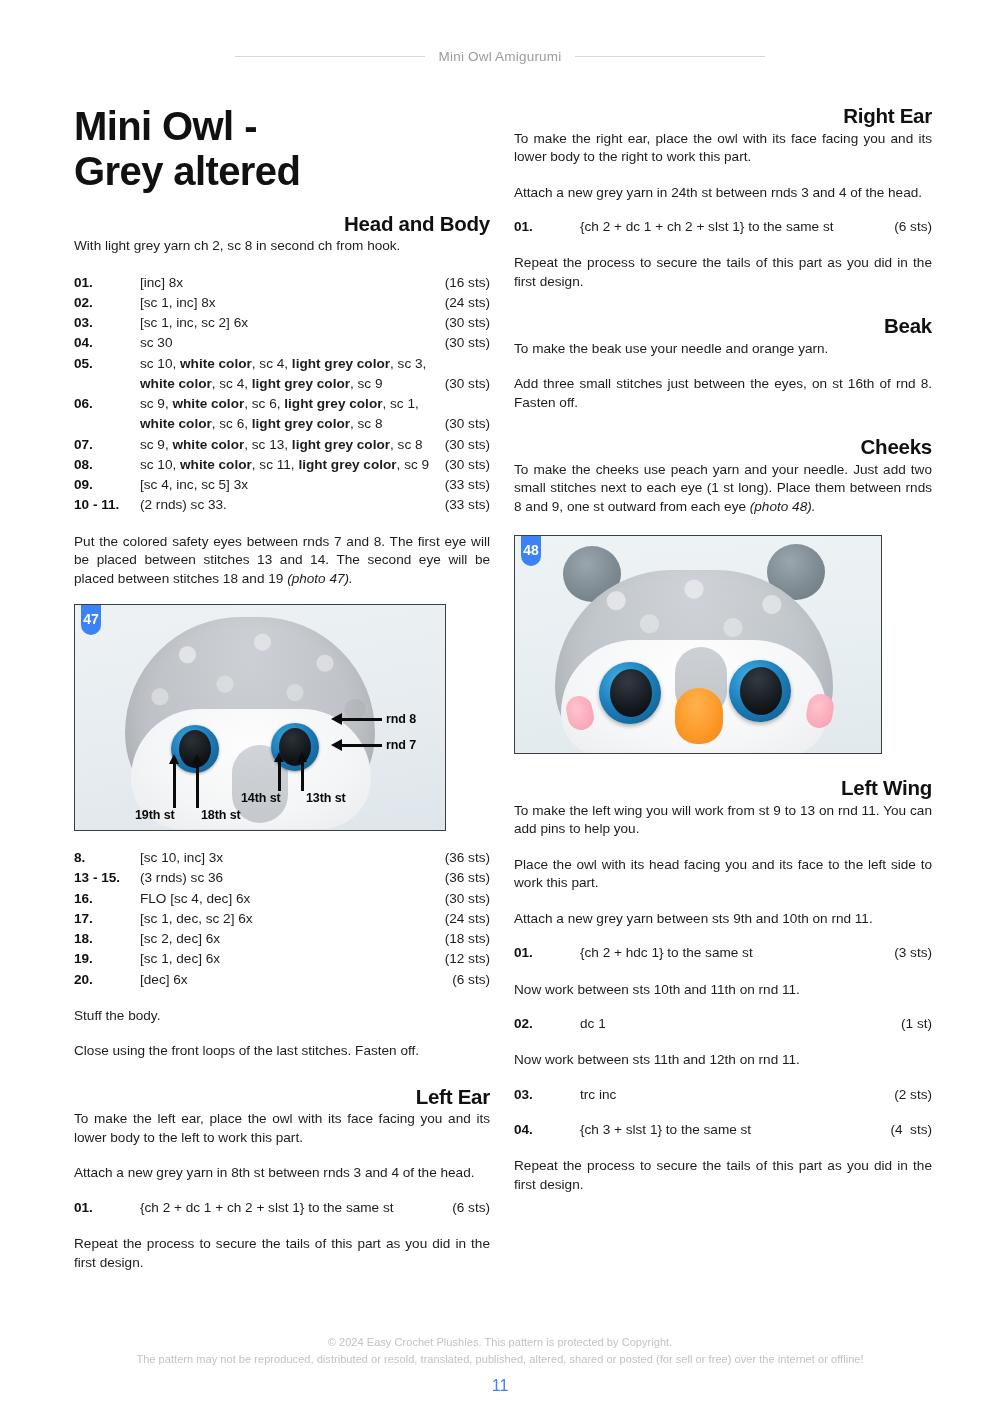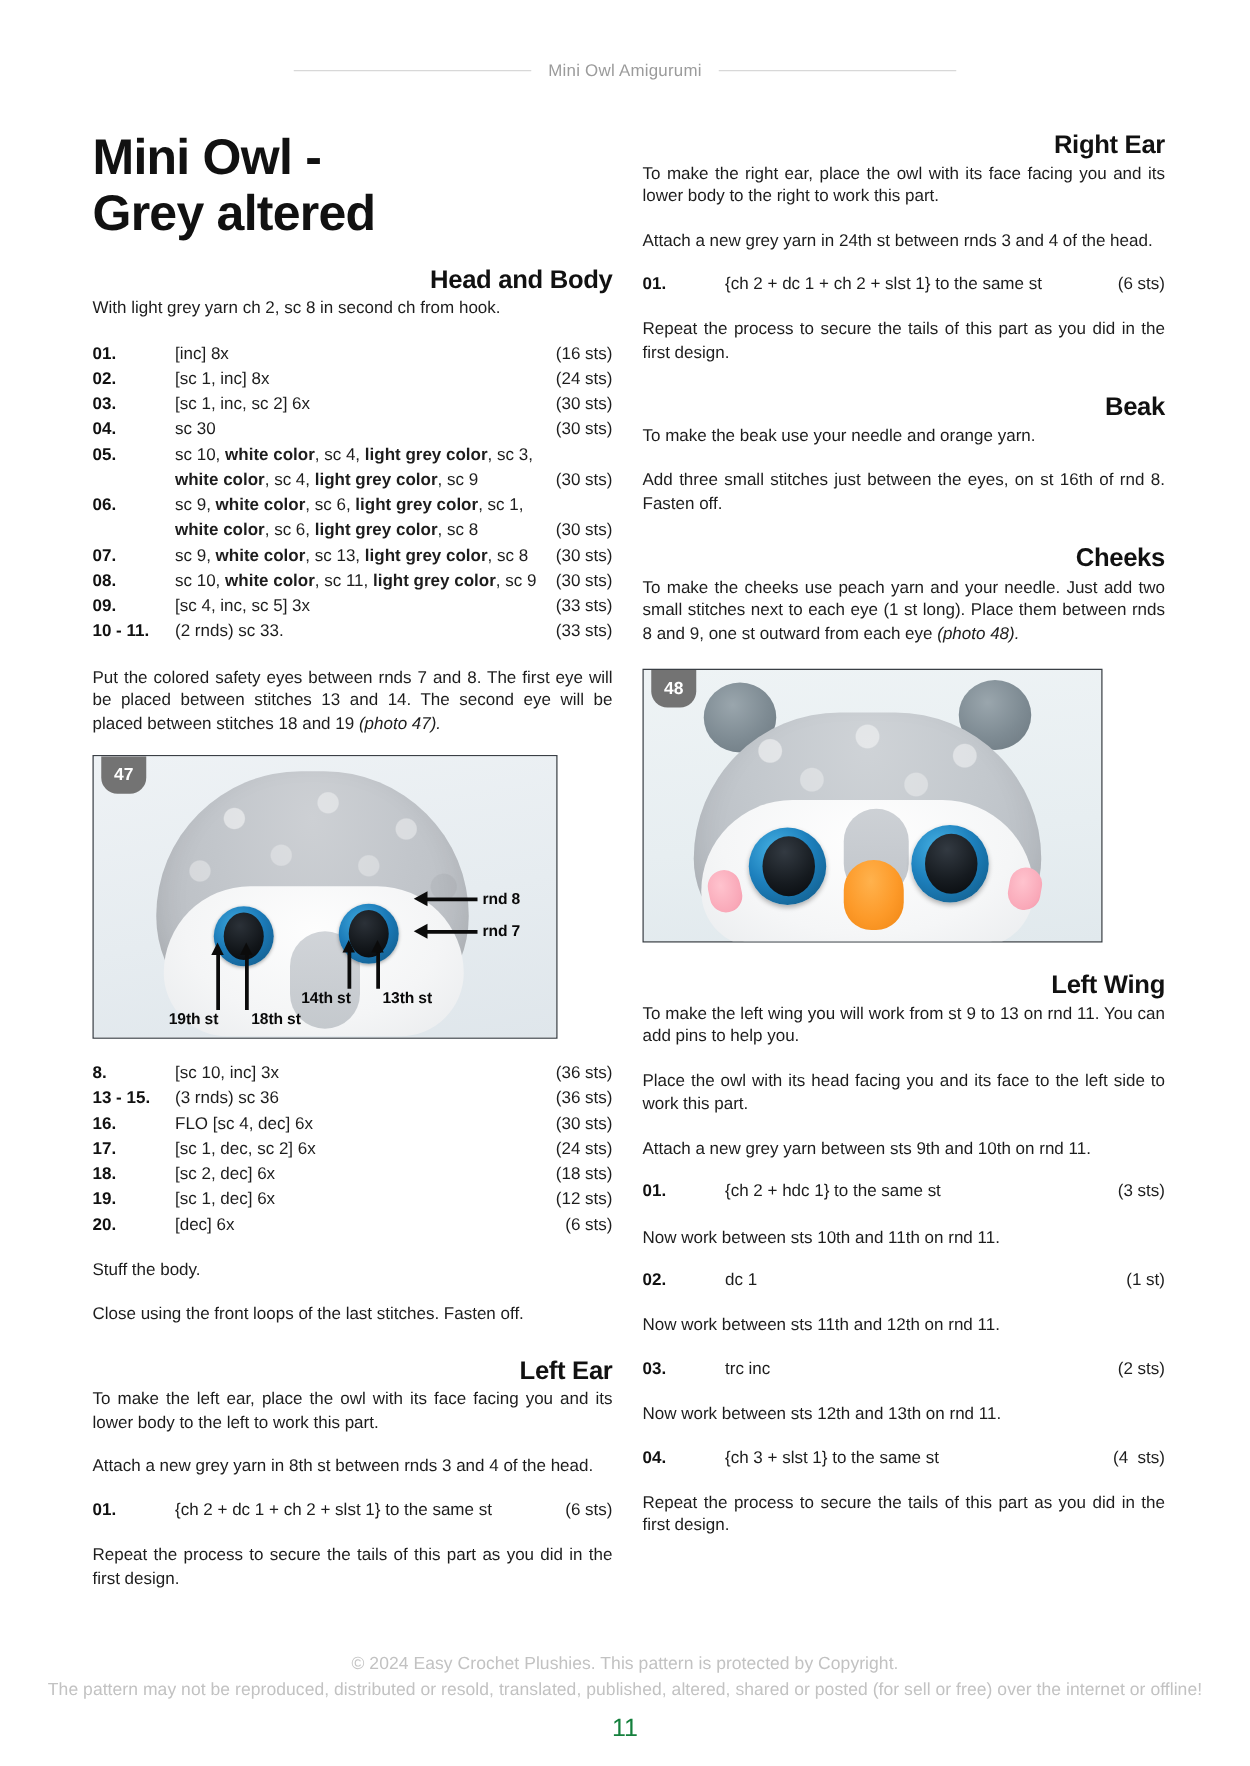--- a/index.html
+++ b/index.html
@@ -106,22 +106,22 @@
   
   .photo {
     position: relative;
     border: 1.5px solid #3a3f45;
     overflow: hidden;
     background: #eef2f4;
   }
   .photo-badge {
     position: absolute;
     top: 0; left: 6px;
-    width: 36px; height: 30px;
-    background: #737373;
+    width: 20px; height: 30px;
+    background: #3b82f6;
     border-bottom-left-radius: 13px;
     border-bottom-right-radius: 13px;
     color: #fff;
     font-size: 14px;
     font-weight: 700;
     display: flex;
     align-items: center;
     justify-content: center;
     z-index: 6;
     padding-bottom: 2px;
@@ -257,29 +257,29 @@
   .cheek48.r { left:292px; top:158px; transform: rotate(10deg); }
 
   
   .footer {
     position: absolute;
     left: 0; right: 0;
     bottom: 18px;
     text-align: center;
   }
   .footer-line {
-    font-size: 14px;
+    font-size: 11px;
     color: #c2c2c2;
     line-height: 1.55;
     letter-spacing: .05px;
   }
   .page-number {
     margin-top: 9px;
-    font-size: 20px;
-    color: #15803d;
+    font-size: 16px;
+    color: #3b82f6;
   }
 </style>
 </head>
 <body>
 
 <div class="page-header">
   <div class="header-rule"></div>
   <div class="header-title">Mini Owl Amigurumi</div>
   <div class="header-rule right"></div>
 </div>
@@ -504,21 +504,20 @@
   </div>
 
   <p class="body gap">Now work between sts 11th and 12th on rnd 11.</p>
 
   <div class="round-row spaced">
     <span class="rnum">03.</span>
     <span class="rtext">trc inc</span>
     <span class="rcount">(2 sts)</span>
   </div>
 
-  <p class="body gap">Now work between sts 12th and 13th on rnd 11.</p>
 
   <div class="round-row spaced">
     <span class="rnum">04.</span>
     <span class="rtext">{ch 3 + slst 1} to the same st</span>
     <span class="rcount">(4  sts)</span>
   </div>
 
   <p class="body gap">Repeat the process to secure the tails of this part as you did in the first design.</p>
 </div>
 

